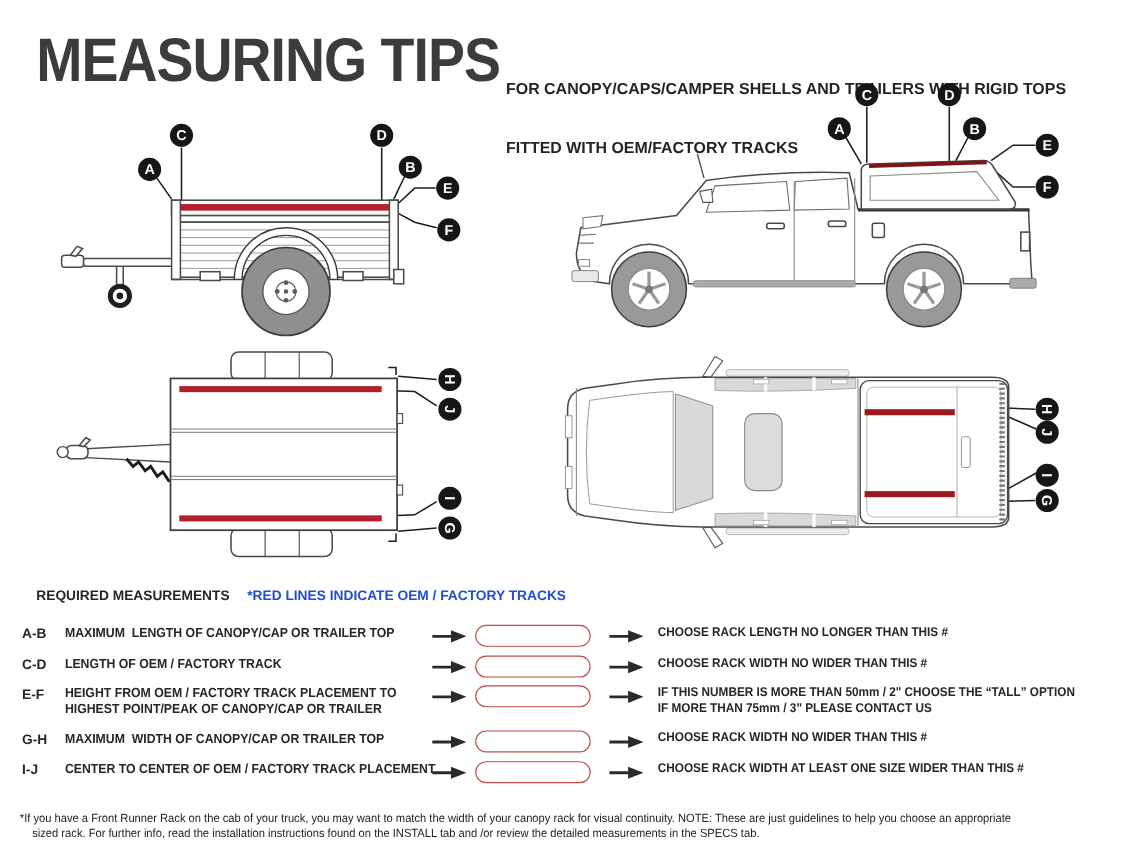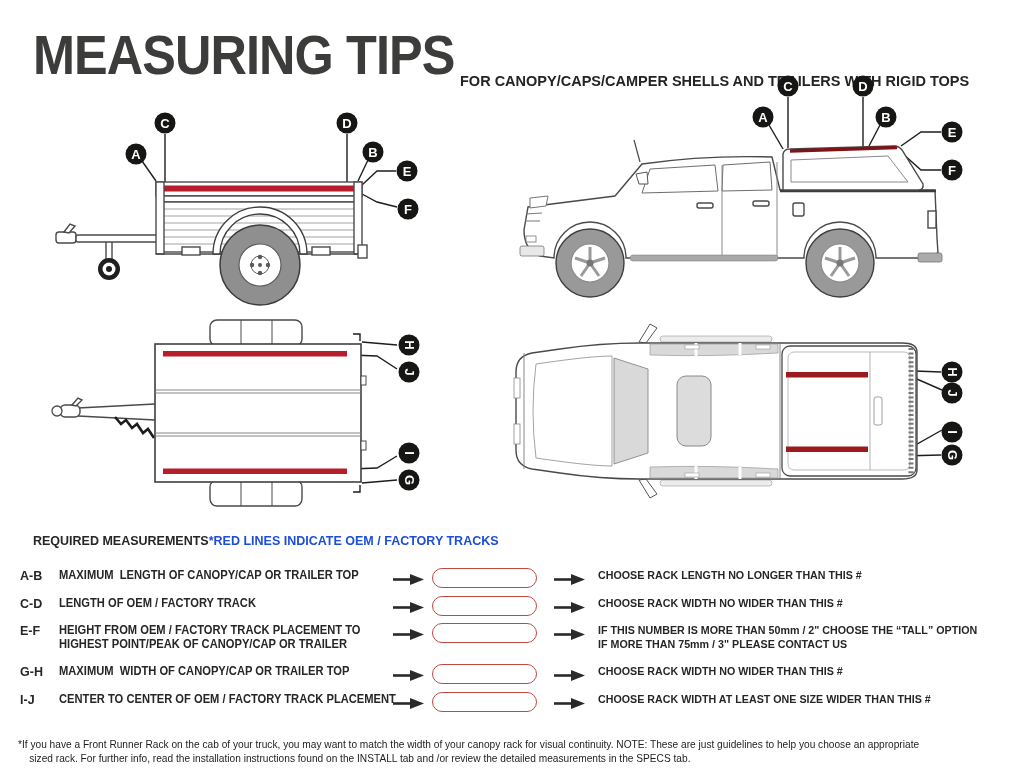--- a/index.html
+++ b/index.html
@@ -9,21 +9,21 @@
   
   #title{left:33px;top:10px;font-size:56px;font-weight:bold;color:#3c3c3b;
          letter-spacing:-1px;transform:scaleX(0.9);transform-origin:0 0;white-space:pre;}
   #subtitle{left:460px;top:24px;font-size:14.5px;font-weight:bold;color:#242423;line-height:18px;white-space:pre;}
   
   svg text.badge{font-family:"Liberation Sans",sans-serif;font-weight:bold;font-size:13px;fill:#fff;}
   .lead{stroke:#1d1d1d;stroke-width:1.4;fill:none;}
   .ln{stroke:#4a4a4a;stroke-width:1.4;fill:#fff;}
   .thin{stroke:#999;stroke-width:0.9;fill:none;}
   
-  #sect{left:33px;top:522px;display:flex;font-size:12.5px;font-weight:bold;white-space:pre;}
+  #sect{left:33px;top:522px;display:flex;gap:16px;font-size:12.5px;font-weight:bold;white-space:pre;}
   #sect .red{color:#1d4ed8;}
   .mrow{position:absolute;left:20px;width:985px;height:24px;}
   .mkey{position:absolute;left:0;top:0;font-size:12.5px;font-weight:bold;white-space:pre;}
   .mdesc{position:absolute;left:39px;top:0;font-size:12px;font-weight:bold;white-space:pre;
          transform:scaleX(0.93);transform-origin:0 0;line-height:13.5px;}
   .mdesc2{top:13.5px;}
   .marr1{position:absolute;left:372px;top:3px;}
   .mpill{position:absolute;left:412px;top:-1px;width:105px;height:20px;border:1.6px solid #bf4a44;
          border-radius:12px;background:#fff;box-sizing:border-box;}
   .marr2{position:absolute;left:533px;top:3px;}
@@ -36,20 +36,21 @@
   #footnote .l2{padding-left:12px;}
 </style>
 </head>
 <body>
 
 <div id="page">
 
   <div id="title" class="abs">MEASURING TIPS</div>
   <div id="subtitle" class="abs">
     <div>FOR CANOPY/CAPS/CAMPER SHELLS AND TRAILERS WITH RIGID TOPS</div>
+    <div>FITTED WITH OEM/FACTORY TRACKS</div>
   </div>
 
   <svg class="abs" style="left:20px;top:85px" width="420" height="212" viewBox="0 0 420 212">
     <g>
       <path class="lead" d="M122,64 L136,84"></path>
         <path class="lead" d="M145,37 L145,86"></path>
       <path class="lead" d="M327,37 L327,86"></path>
         <path class="lead" d="M348,63 L338,84"></path>
       <path class="lead" d="M376,74 L357,74 L342,88"></path>
         <path class="lead" d="M377,110 L357,105 L342,97"></path>

